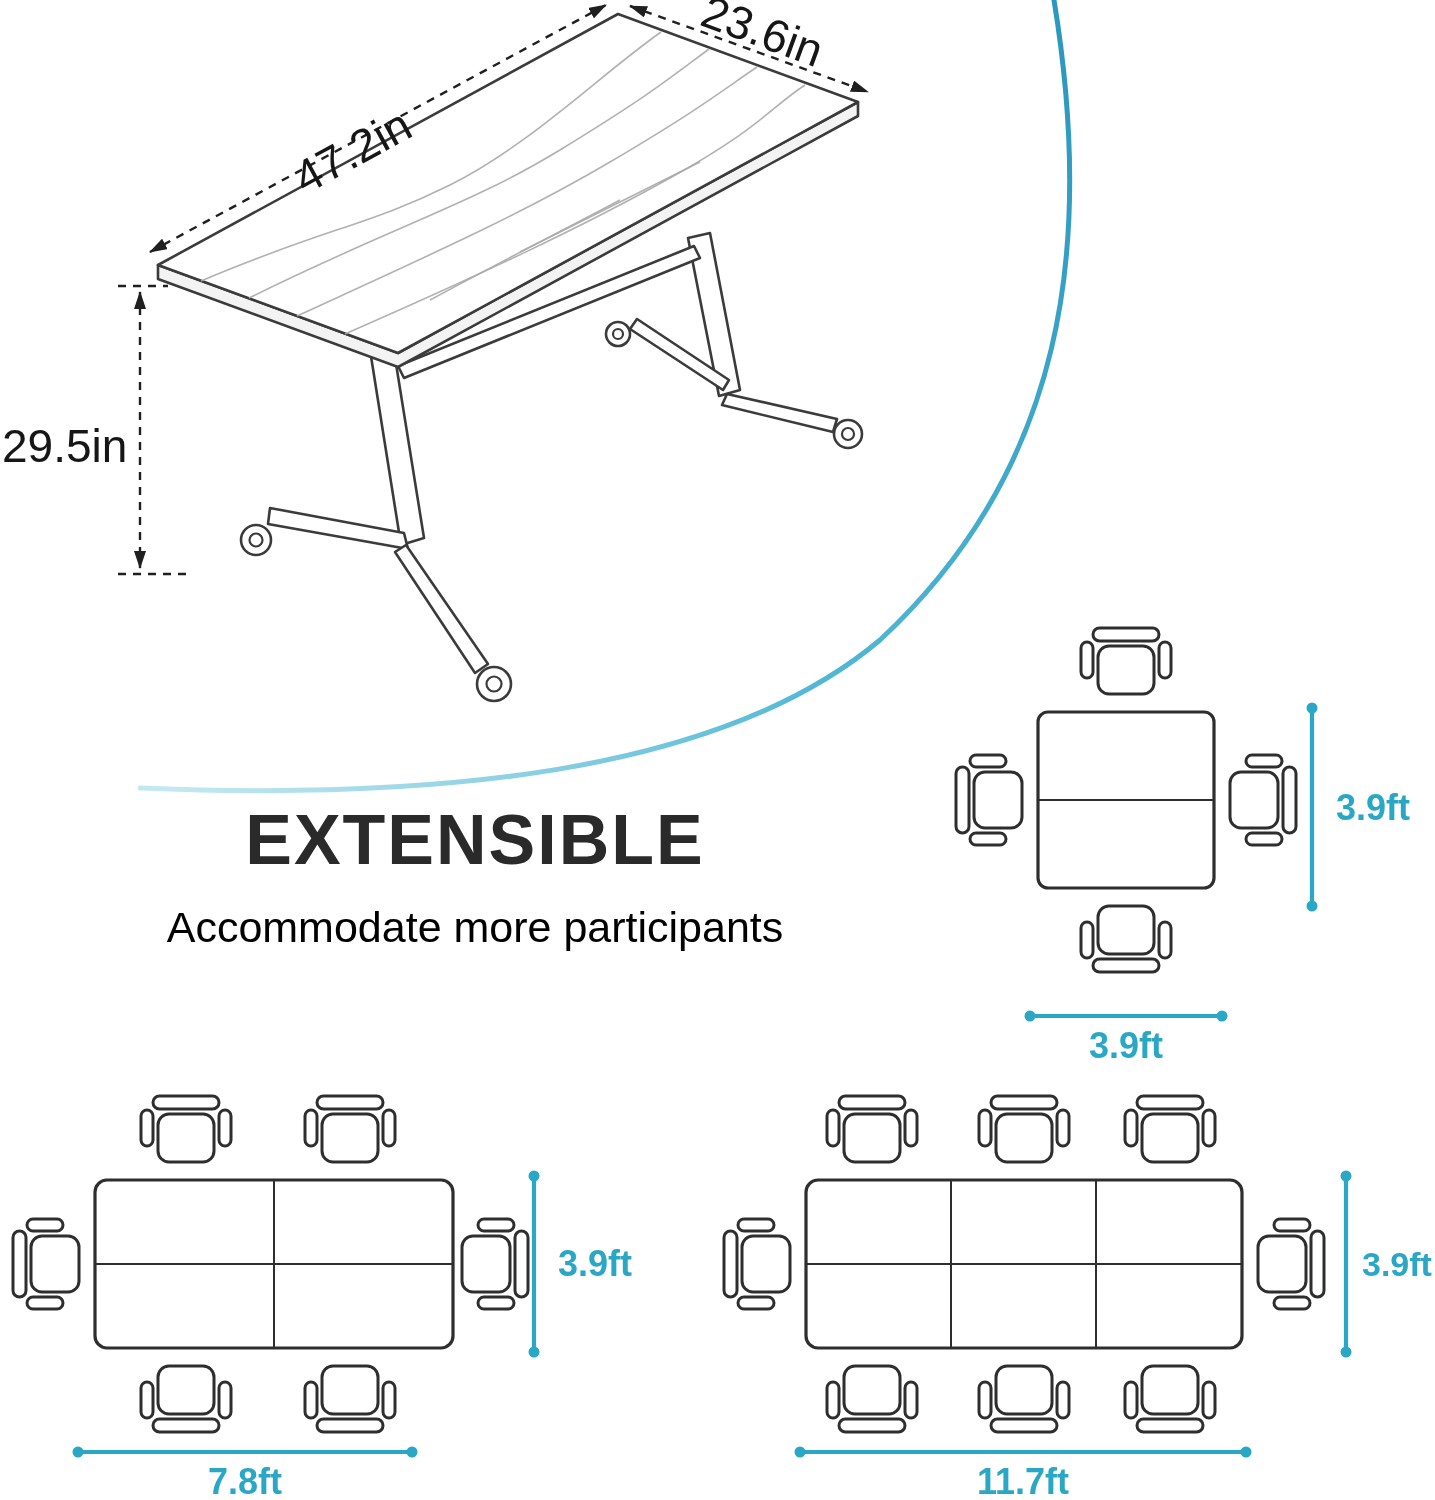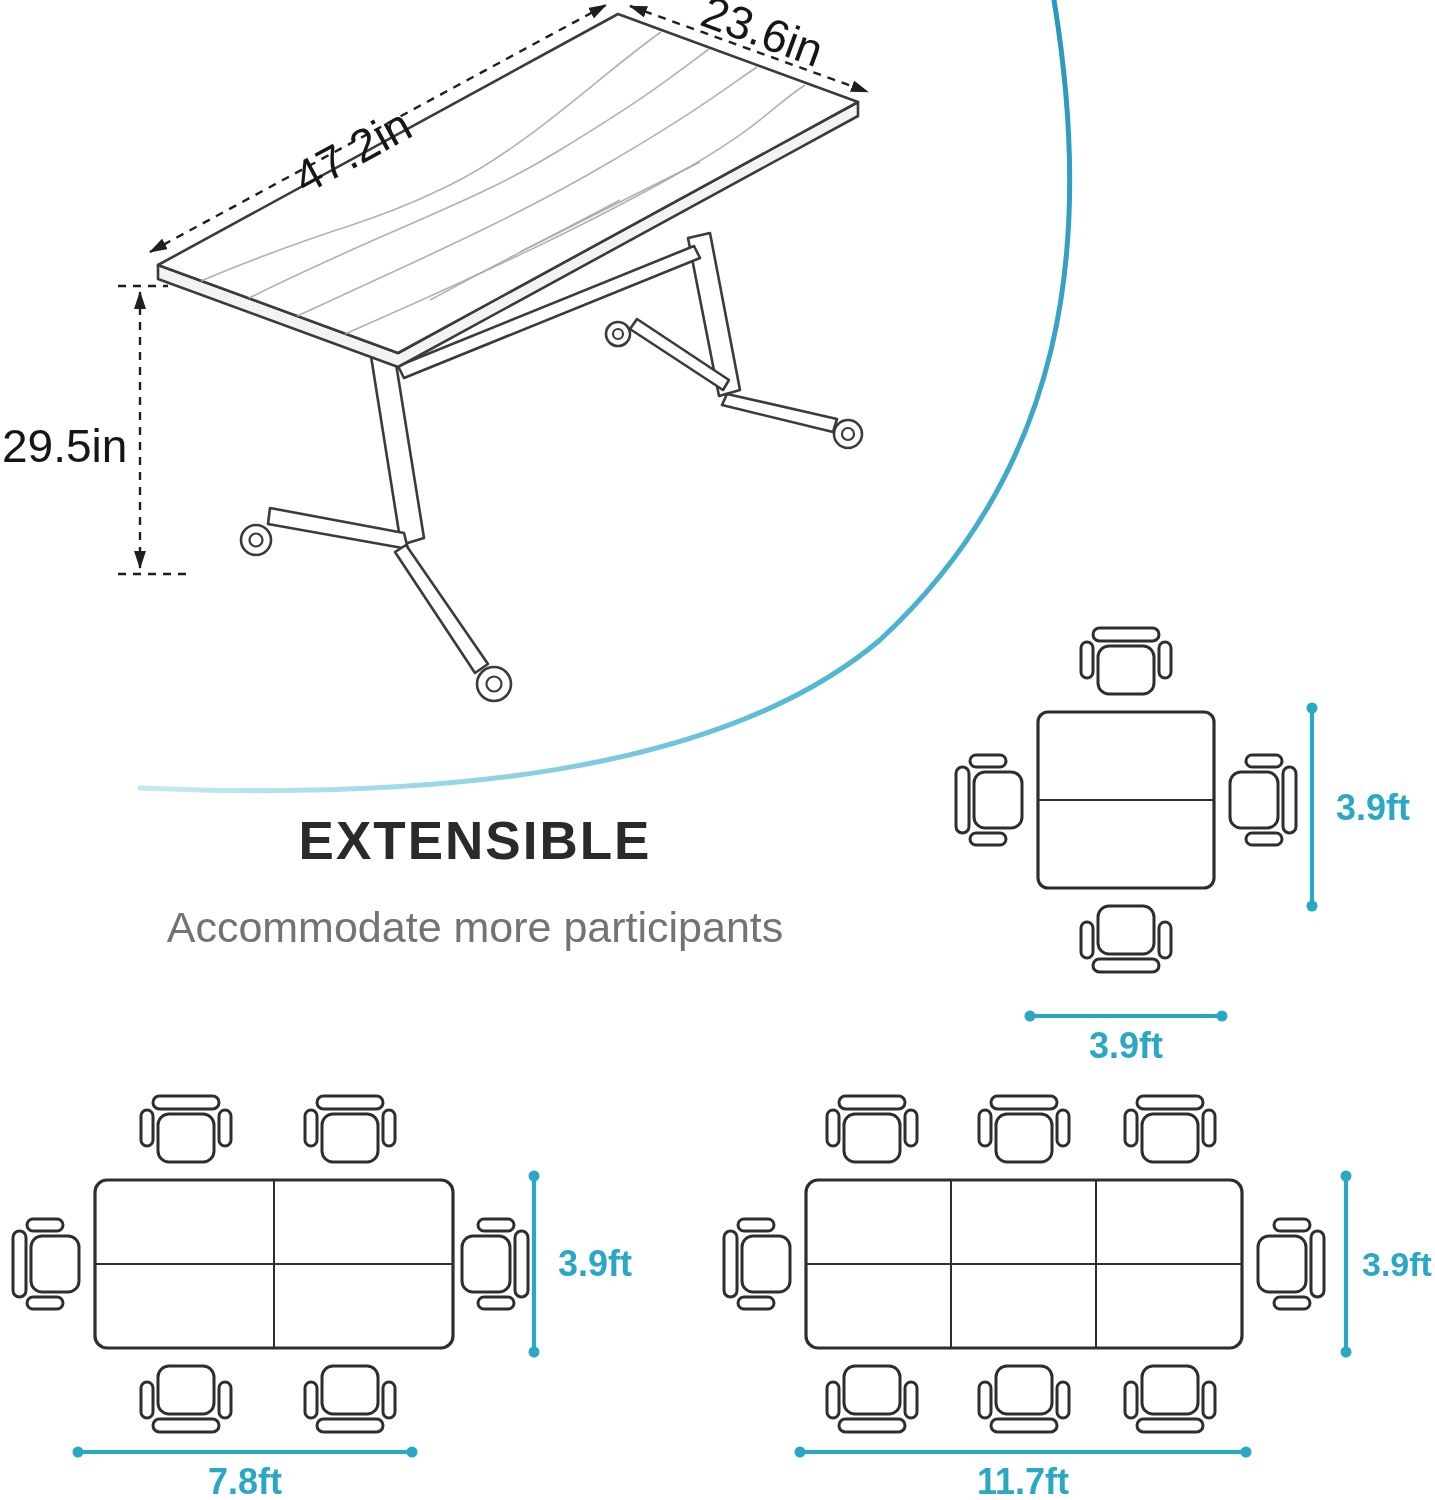--- a/index.html
+++ b/index.html
@@ -27,25 +27,25 @@
   .slab{fill:#f3f3f3;stroke:#3b3b3b;stroke-width:2.6;stroke-linejoin:round;}
   .grain{fill:none;stroke:#a8a8a8;stroke-width:1.6;opacity:.9;}
   .caster-out{fill:#ffffff;stroke:#3b3b3b;stroke-width:2.6;}
   .caster-in{fill:#ffffff;stroke:#3b3b3b;stroke-width:2.2;}
   
   .title-block{
     position:absolute;left:30px;top:792px;width:890px;
     text-align:center;color:#2a2a2a;
   }
   .title-line{
-    font-size:53px;font-weight:700;line-height:97px;
+    font-size:70px;font-weight:700;line-height:97px;
     letter-spacing:2px;white-space:nowrap;
   }
   .subtitle{
-    margin-top:14px;font-size:43px;font-weight:400;color:#737373;
+    margin-top:14px;font-size:43px;font-weight:400;color:#000000;
     white-space:nowrap;
   }
 </style>
 </head>
 <body>
 
 <div class="canvas">
 
   <svg width="1435" height="1500" viewBox="0 0 1435 1500">
 

